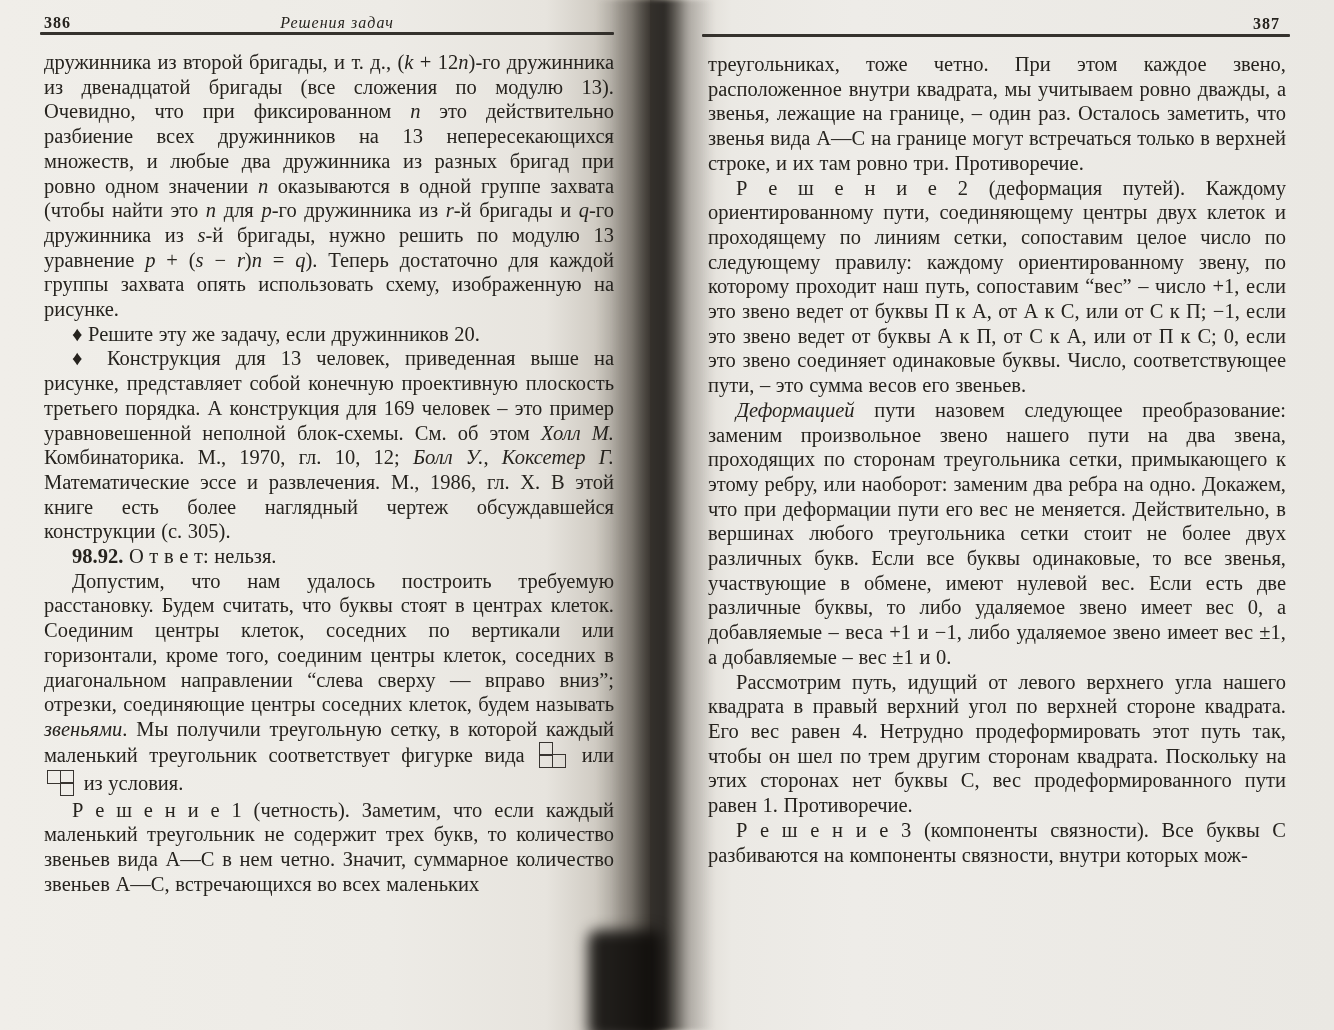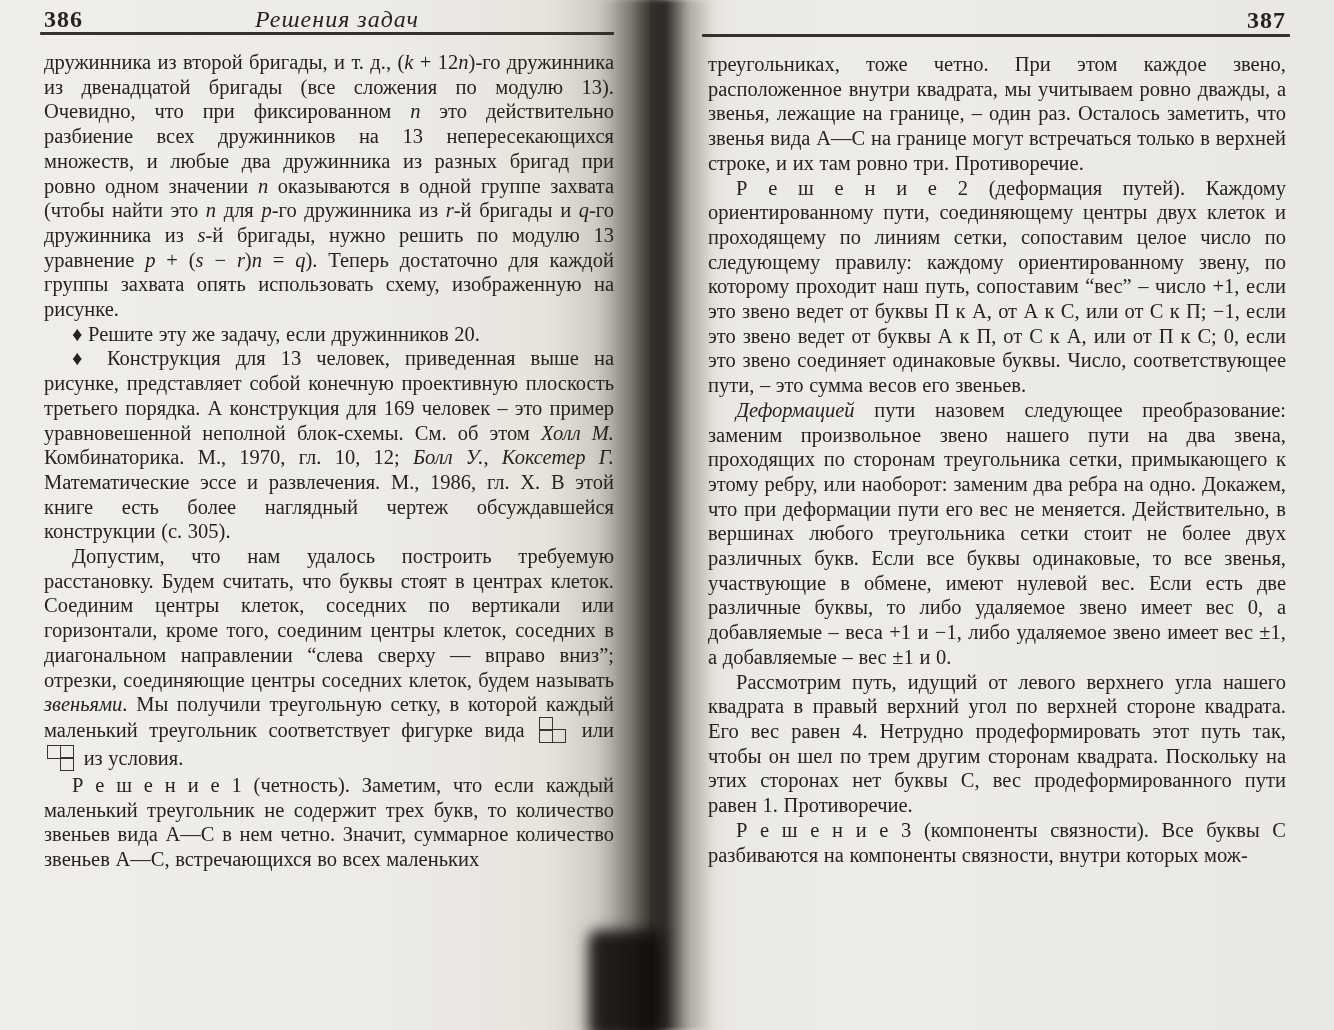--- a/index.html
+++ b/index.html
@@ -27,26 +27,26 @@
       rgba(18,16,14,0.80) 58%,
       rgba(35,31,27,0.28) 76%,
       rgba(35,31,27,0) 100%);
     filter:blur(2px);
   }
   .gutter-shadow-bottom{
     position:absolute;left:588px;bottom:-10px;width:74px;height:110px;
     background:rgba(14,12,10,0.9);
     filter:blur(7px);border-radius:10px;
   }
-  .pagehead{position:absolute;height:26px;font-size:24px;color:#27241f;}
+  .pagehead{position:absolute;height:26px;font-size:16px;color:#27241f;margin-top:8px;}
   .pagehead-left{left:44px;top:6px;width:570px;}
   .pagehead-right{left:704px;top:7px;width:584px;}
   .pagenum{position:absolute;top:0;font-weight:600;letter-spacing:1px;}
   .pagenum-left{left:0;}
-  .pagenum-right{right:2px;}
+  .pagenum-right{right:8px;}
   .runhead{
     position:absolute;left:16px;right:0;text-align:center;
     font-style:italic;font-weight:400;letter-spacing:1px;
   }
   .headrule{position:absolute;height:2.5px;background:#35322d;border-radius:1px;}
   .headrule-left{left:40px;top:32px;width:574px;}
   .headrule-right{left:702px;top:34px;width:588px;}
   .textcol{position:absolute;color:#26231e;}
   .textcol-left{left:44px;top:50px;width:570px;}
   .textcol-right{left:708px;top:52px;width:578px;}
@@ -89,20 +89,21 @@
 
   <div class="pagehead pagehead-right">
     <span class="pagenum pagenum-right">387</span>
   </div>
   <div class="headrule headrule-right"></div>
 
   <div class="textcol textcol-left">
     <p class="para noindent"><span>дружинника из второй бригады, и т. д., (</span><span class="i">k</span><span> + 12</span><span class="i">n</span><span>)-го дружинника из двенадцатой бригады (все сложения по модулю 13).  Очевидно, что при фиксированном </span><span class="i">n</span><span> это действительно разбиение всех дружинников на 13 непересекающихся множеств, и любые два дружинника из разных бригад при ровно одном значении </span><span class="i">n</span><span> оказываются в одной группе захвата (чтобы найти это </span><span class="i">n</span><span> для </span><span class="i">p</span><span>-го дружинника из </span><span class="i">r</span><span>-й бригады и </span><span class="i">q</span><span>-го дружинника из </span><span class="i">s</span><span>-й бригады, нужно решить по модулю 13 уравнение </span><span class="i">p</span><span> + (</span><span class="i">s</span><span> − </span><span class="i">r</span><span>)</span><span class="i">n</span><span> = </span><span class="i">q</span><span>).  Теперь достаточно для каждой группы захвата опять использовать схему, изображенную на рисунке.</span></p>
     <p class="para sp-a"><span>♦ Решите эту же задачу, если дружинников 20.</span></p>
     <p class="para sp-b"><span>♦ Конструкция для 13 человек, приведенная выше на рисунке, представляет собой конечную проективную плоскость третьего порядка.  А конструкция для 169 человек – это пример уравновешенной неполной блок-схемы. См. об этом </span><span class="i">Холл М.</span><span> Комбинаторика. М., 1970, гл.  10, 12; </span><span class="i">Болл У.</span><span>, </span><span class="i">Коксетер Г.</span><span> Математические эссе и развлечения. М., 1986, гл. X. В этой книге есть более наглядный чертеж обсуждавшейся конструкции (с. 305).</span></p>
+    <p class="para sp-c"><span class="b">98.92.</span><span> О т в е т: нельзя.</span></p>
     <p class="para sp-d"><span>Допустим, что нам удалось построить требуемую расстановку.  Будем считать, что буквы стоят в центрах клеток.  Соединим центры клеток, соседних по вертикали или горизонтали, кроме того, соединим центры клеток, соседних в диагональном направлении “слева сверху — вправо вниз”; отрезки, соединяющие центры соседних клеток, будем называть </span><span class="i">звеньями</span><span>.  Мы получили треугольную сетку, в которой каждый маленький треугольник соответствует фигурке вида </span><span class="fig"><span class="cell" style="left: 0px; top: 0px;"></span><span class="cell" style="left: 0px; top: 12.5px;"></span><span class="cell" style="left: 12.5px; top: 12.5px;"></span></span><span> или </span><span class="fig"><span class="cell" style="left: 0px; top: 0px;"></span><span class="cell" style="left: 12.5px; top: 0px;"></span><span class="cell" style="left: 12.5px; top: 12.5px;"></span></span><span> из условия.</span></p>
     <p class="para sp-e"><span>Р е ш е н и е 1 (четность).  Заметим, что если каждый маленький треугольник не содержит трех букв, то количество звеньев вида А—С в нем четно.  Значит, суммарное количество звеньев А—С, встречающихся во всех маленьких</span></p>
   </div>
 
   <div class="textcol textcol-right">
     <p class="para noindent"><span>треугольниках, тоже четно.  При этом каждое звено, расположенное внутри квадрата, мы учитываем ровно дважды, а звенья, лежащие на границе, – один раз.  Осталось заметить, что звенья вида А—С на границе могут встречаться только в верхней строке, и их там ровно три.  Противоречие.</span></p>
     <p class="para sp-f"><span>Р е ш е н и е 2 (деформация путей).  Каждому ориентированному пути, соединяющему центры двух клеток и проходящему по линиям сетки, сопоставим целое число по следующему правилу:  каждому ориентированному звену, по которому проходит наш путь, сопоставим “вес” – число +1, если это звено ведет от буквы П к А, от А к С, или от С к П;  −1, если это звено ведет от буквы А к П, от С к А, или от П к С;  0, если это звено соединяет одинаковые буквы.  Число, соответствующее пути, – это сумма весов его звеньев.</span></p>
     <p class="para sp-d"><span class="i">Деформацией</span><span> пути назовем следующее преобразование: заменим произвольное звено нашего пути на два звена, проходящих по сторонам треугольника сетки, примыкающего к этому ребру, или наоборот: заменим два ребра на одно.  Докажем, что при деформации пути его вес не меняется.  Действительно, в вершинах любого треугольника сетки стоит не более двух различных букв.  Если все буквы одинаковые, то все звенья, участвующие в обмене, имеют нулевой вес.  Если есть две различные буквы, то либо удаляемое звено имеет вес 0, а добавляемые – веса +1 и −1, либо удаляемое звено имеет вес ±1, а добавляемые – вес ±1 и 0.</span></p>
     <p class="para sp-g"><span>Рассмотрим путь, идущий от левого верхнего угла нашего квадрата в правый верхний угол по верхней стороне квадрата.  Его вес равен 4.  Нетрудно продеформировать этот путь так, чтобы он шел по трем другим сторонам квадрата.  Поскольку на этих сторонах нет буквы С, вес продеформированного пути равен 1.  Противоречие.</span></p>
     <p class="para sp-f"><span>Р е ш е н и е 3 (компоненты связности).  Все буквы С разбиваются на компоненты связности, внутри которых мож-</span></p>

